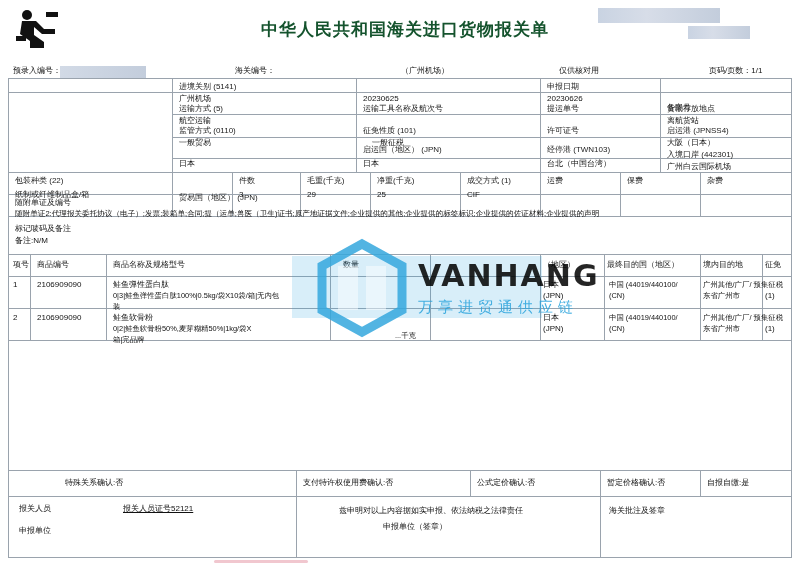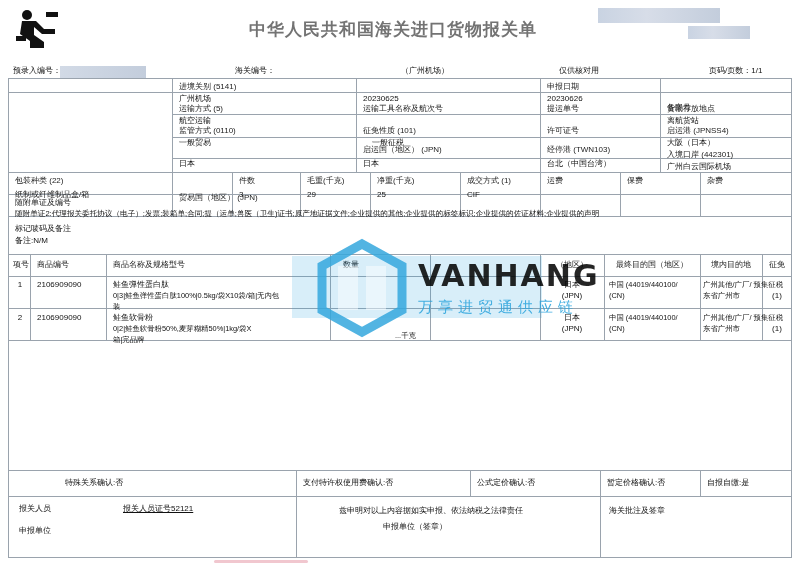--- a/index.html
+++ b/index.html
@@ -17,24 +17,24 @@
     background:#fff;
   }
   
   .hdr{
     position:absolute;left:0;top:0;width:800px;height:56px;
   }
   .logo{
     position:absolute;left:14px;top:8px;width:46px;height:42px;
   }
   .doc-title{
-    position:absolute;left:193px;top:18px;width:400px;
+    position:absolute;left:205px;top:18px;width:400px;
     text-align:center;
     font-size:17px;font-weight:bold;letter-spacing:1px;
-    color:#737373;
+    color:#14532d;
     font-family:"DejaVu Sans","Liberation Sans",sans-serif;
   }
   .redact{
     position:absolute;
     background:linear-gradient(90deg,#c9d3e2 0%,#d7dde8 40%,#c3cddc 100%);
   }
   .redact.r1{left:598px;top:8px;width:122px;height:15px;}
   .redact.r2{left:688px;top:26px;width:62px;height:13px;}
   .redact.r3{left:60px;top:66px;width:86px;height:12px;background:linear-gradient(90deg,#d2dae6,#c3cddc);}
 
@@ -51,21 +51,21 @@
     position:absolute;
     box-sizing:border-box;
     padding:1px 3px;
     line-height:11px;
     font-size:8px;
     color:#111;
     white-space:nowrap;
   }
   .lbl{color:#222;}
   .val{color:#111;}
-  .ctr{text-align:center;}
+  .ctr{}
 
   
   .wm{
     position:absolute;left:300px;top:236px;width:430px;height:120px;
     pointer-events:none;
     opacity:.85;
   }
   .wm .cube{
     position:absolute;left:10px;top:0;width:104px;height:104px;
   }

